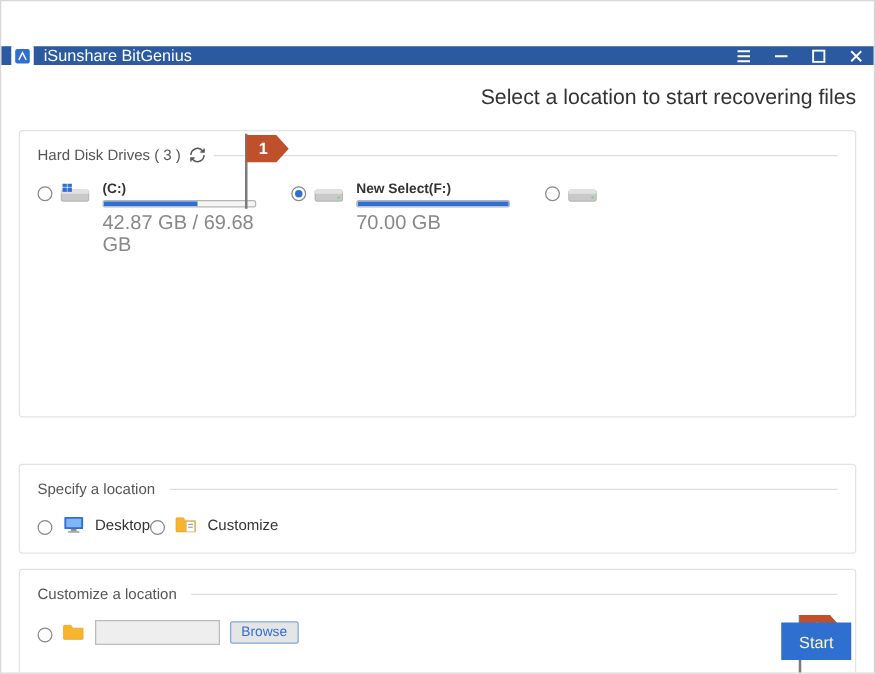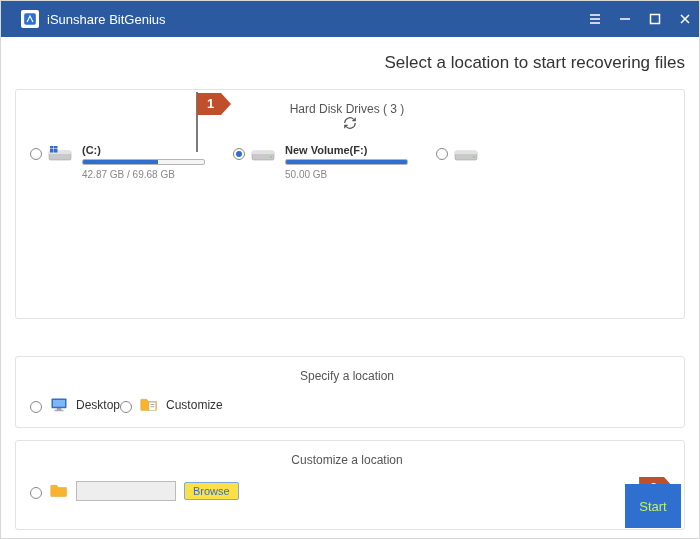--- a/index.html
+++ b/index.html
@@ -1,49 +1,49 @@
 <!DOCTYPE html>
 <html><head>
 <meta charset="utf-8">
 <style>
   * { box-sizing: border-box; margin: 0; padding: 0; font-family: "Segoe UI", Arial, sans-serif; }
   body { background: #fff; width: 700px; height: 539px; overflow: hidden; border: 1px solid #d8d8d8; position: relative; }
-  .titlebar { height: 36px; background: #2c5aa0; color: #fff; display: flex; align-items: center; padding: 0 6px 0 20px; font-size: 13px; }
+  .titlebar { height: 15px; background: #2c5aa0; color: #fff; display: flex; align-items: center; padding: 0 6px 0 8px; font-size: 13px; margin-top: 36px; }
   .titlebar .logo { width: 18px; height: 18px; background: #fff; border-radius: 2px; margin-right: 8px; display: flex; align-items: center; justify-content: center; }
   .titlebar .logo svg { width: 14px; height: 14px; }
   .titlebar .title { flex: 1; }
   .winbtns { display: flex; gap: 14px; align-items: center; }
   .winbtn { width: 16px; height: 16px; display: flex; align-items: center; justify-content: center; cursor: pointer; color: #fff; }
   .winbtn svg { width: 12px; height: 12px; stroke: #fff; fill: none; stroke-width: 1.5; }
   .main { padding: 12px 14px 0 14px; }
   .pageheading { text-align: right; font-size: 17px; color: #333; margin: 4px 0 16px 0; }
   .panel { border: 1px solid #e3e3e3; border-radius: 3px; padding: 12px 14px 20px 14px; margin-bottom: 12px; position: relative; }
   .panel.drives { min-height: 230px; }
-  .grouphead { display: flex; align-items: center; font-size: 12px; color: #555; margin-bottom: 14px; flex-direction: column; }
+  .grouphead { display: flex; align-items: center; font-size: 12px; color: #555; margin-bottom: 14px; }
   .grouphead .label { margin-right: 6px; white-space: nowrap; }
   .grouphead .line { flex: 1; height: 1px; background: #ddd; margin-left: 6px; }
   .refresh { width: 14px; height: 14px; cursor: pointer; }
   .drive-row { display: flex; gap: 28px; }
   .drive { display: flex; align-items: flex-start; gap: 6px; width: 175px; }
   .radio { width: 12px; height: 12px; border: 1px solid #888; border-radius: 50%; margin-top: 4px; flex-shrink: 0; display: flex; align-items: center; justify-content: center; cursor: pointer; background:#fff;}
   .radio.selected::after { content: ""; width: 6px; height: 6px; background: #2f6fd0; border-radius: 50%; }
   .diskicon { width: 24px; height: 16px; margin-top: 2px; margin-right:4px; flex-shrink:0; }
   .diskicon svg { width: 24px; height: 16px; }
   .drive-info { flex: 1; min-width: 0; }
   .drive-name { font-size: 11px; font-weight: 600; color: #333; margin-bottom: 3px; white-space: nowrap; }
   .bar { height: 6px; border: 1px solid #b5b5b5; border-radius: 2px; overflow: hidden; background:#f5f5f5; margin-bottom:4px;}
   .bar-fill { height: 100%; background: #2f6fd0; }
-  .drive-size { font-size: 10px; color: #888; }
+  .drive-size { font-size: 16px; color: #888; }
   .loc-row { display: flex; margin-top:4px; }
   .loc-item { display: flex; align-items: center; gap: 8px; font-size: 12px; color: #333; }
   .loc-icon { width: 18px; height: 16px; }
   .custom-row { display: flex; align-items: center; gap: 8px; }
   .path-input { width: 100px; height: 20px; border: 1px solid #bbb; background: #eee; }
-  .browse-btn { font-size: 11px; color: #2f6fd0; border: 1px solid #7aa9e6; background: #fde047; padding: 2px 8px; border-radius: 2px; cursor: pointer; }
-  .start-btn { position: absolute; right: 18px; bottom: 10px; width: 56px; height: 44px; background: #2f6fd0; color: #bef264; border: none; font-size: 13px; cursor: pointer; margin-left: 20px; }
+  .browse-btn { font-size: 11px; color: #2f6fd0; border: 1px solid #7aa9e6; background: #e5e5e5; padding: 2px 8px; border-radius: 2px; cursor: pointer; }
+  .start-btn { position: absolute; right: 18px; bottom: 10px; width: 56px; height: 30px; background: #2f6fd0; color: #fef9c3; border: none; font-size: 13px; cursor: pointer; margin-left: 20px; }
   .callout { position: absolute; width: 2px; background: #7a7a7a; }
   .callout-flag { position: absolute; }
   .callout-flag svg { display:block; }
 </style>
 </head>
 <body>
 
 <div class="titlebar">
   <div class="logo">
     <svg viewBox="0 0 24 24">
@@ -112,25 +112,25 @@
           </div>
         </div>
         <div class="drive">
           <span class="radio selected"></span>
           <span class="diskicon"><svg viewBox="0 0 24 16">
               <rect x="1" y="5" width="22" height="9" rx="1.5" fill="#c9c9c9" stroke="#999" stroke-width="0.5"></rect>
               <rect x="1" y="5" width="22" height="3" fill="#e2e2e2"></rect>
               <circle cx="20" cy="11" r="1" fill="#6fdc6f"></circle>
             </svg></span>
           <div class="drive-info">
-            <div class="drive-name">New Volume(F:)</div>
+            <div class="drive-name">New Select(F:)</div>
             <div class="bar">
               <div class="bar-fill" style="width:100%"></div>
             </div>
-            <div class="drive-size">50.00 GB</div>
+            <div class="drive-size">70.00 GB</div>
           </div>
         </div>
         <div class="drive">
           <span class="radio"></span>
           <span class="diskicon"><svg viewBox="0 0 24 16">
               <rect x="1" y="5" width="22" height="9" rx="1.5" fill="#c9c9c9" stroke="#999" stroke-width="0.5"></rect>
               <rect x="1" y="5" width="22" height="3" fill="#e2e2e2"></rect>
               <circle cx="20" cy="11" r="1" fill="#6fdc6f"></circle>
             </svg></span>
         </div>

